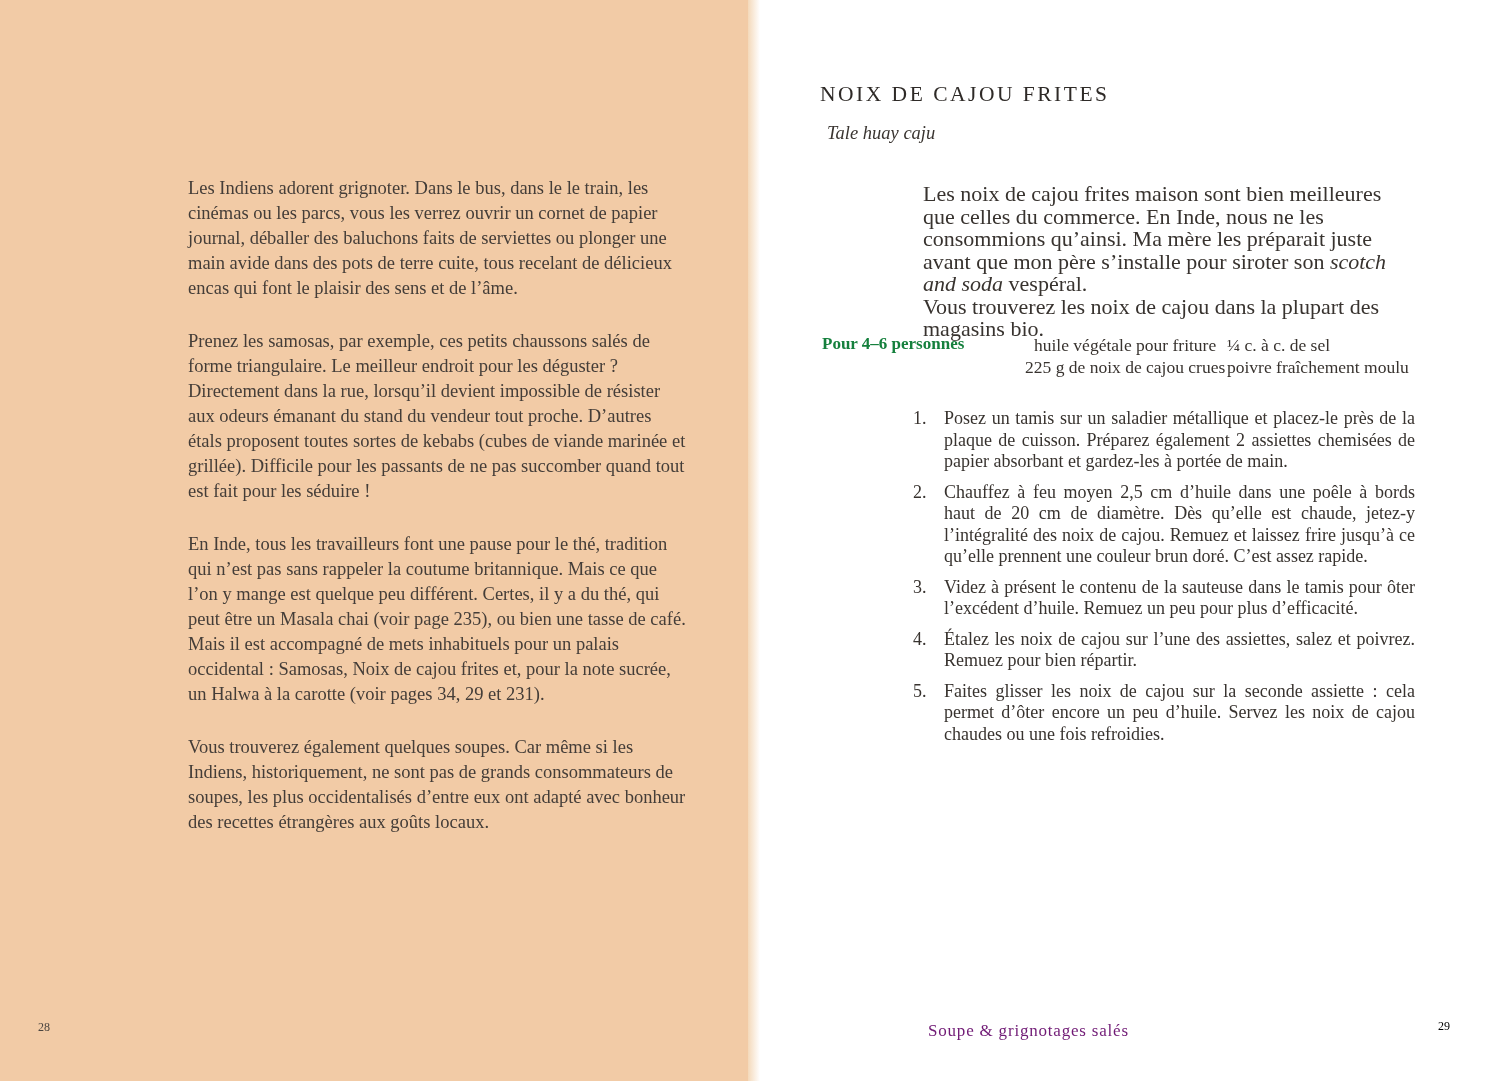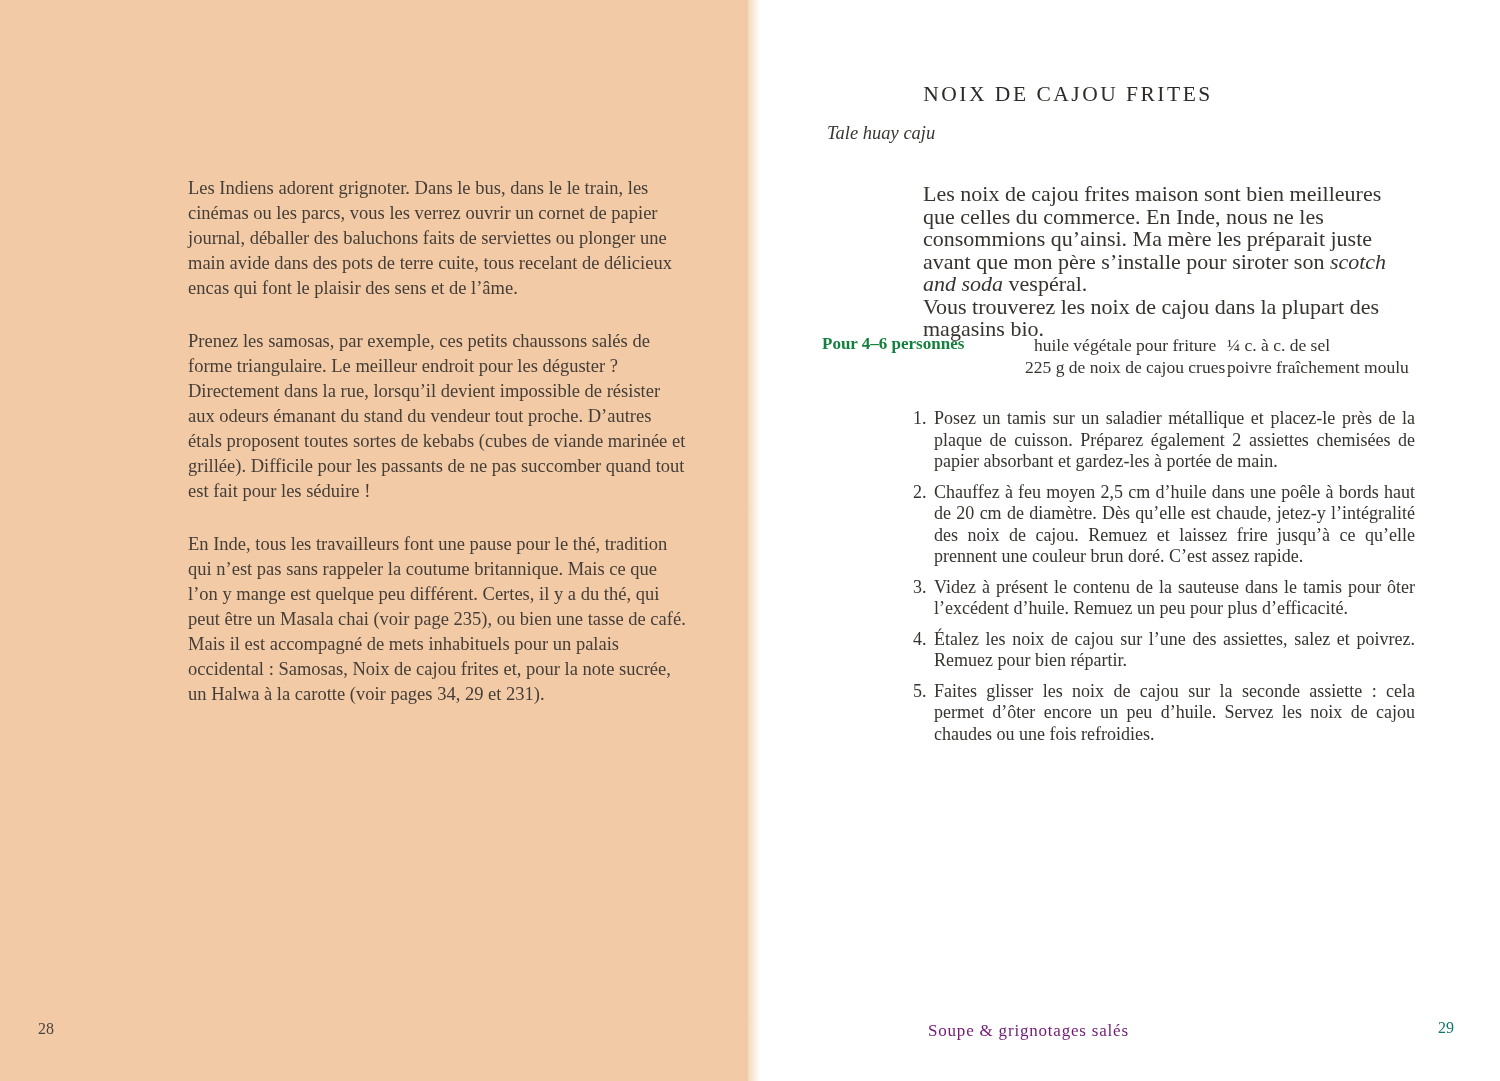--- a/index.html
+++ b/index.html
@@ -24,28 +24,28 @@
   }
   .left-text {
     position:absolute; left:188px; top:176px;
     width:500px;
     font-size:18.5px; line-height:25px;
     color:#443d38;
   }
   .left-text p { margin:0 0 28px 0; }
   .page-num {
     position:absolute;
-    font-size:16px; color:#4a443f;
+    font-size:12px; color:#4a443f;
   }
   .page-num.left  { left:38px;  top:1020px; }
-  .page-num.right { left:1438px; top:1019px; color:#0f766e;text-align:center; }
+  .page-num.right { left:1438px; top:1019px; color:#000000;text-align:center; }
   
   .recipe-title {
     position:absolute; left:820px; top:82px;
-    width:496px; text-align:center;
+    width:496px; text-align:left;
     font-size:21.5px; letter-spacing:2.5px;
     color:#2e2a27; white-space:nowrap;
   }
   .recipe-subtitle {
     position:absolute; left:827px; top:123px;
     font-style:italic; font-size:18.5px; color:#3a3531;
   }
   .recipe-intro {
     position:absolute; left:923px; top:183px;
     width:472px;
@@ -66,38 +66,39 @@
   .steps {
     position:absolute; left:913px; top:408px;
     width:502px;
     font-size:18px; line-height:21.5px;
     color:#38332f;
   }
   .step {
     display:grid; grid-template-columns:21px 1fr;
     margin-bottom:9px;
   }
-  .step-text { text-align:justify; }
+  .step-text { text-align:justify;margin-left:10px; }
   .footer-title {
     position:absolute; left:928px; top:1021px;
     font-size:17px; letter-spacing:0.8px; color:#701a75;
   }
 </style>
 </head>
 <body>
 
 <div id="book">
 
   <div class="left-page" style="background: rgb(242, 203, 166);"></div>
   <div class="gutter"></div>
 
   <div class="left-text">
     <p>Les Indiens adorent grignoter. Dans le bus, dans le le train, les cinémas ou les parcs, vous les verrez ouvrir un cornet de papier journal, déballer des baluchons faits de serviettes ou plonger une main avide dans des pots de terre cuite, tous recelant de délicieux encas qui font le plaisir des sens et de l’âme.</p>
     <p>Prenez les samosas, par exemple, ces petits chaussons salés de forme triangulaire. Le meilleur endroit pour les déguster ? Directement dans la rue, lorsqu’il devient impossible de résister aux odeurs émanant du stand du vendeur tout proche. D’autres étals proposent toutes sortes de kebabs (cubes de viande marinée et grillée). Difficile pour les passants de ne pas succomber quand tout est fait pour les séduire !</p>
     <p>En Inde, tous les travailleurs font une pause pour le thé, tradition qui n’est pas sans rappeler la coutume britannique. Mais ce que l’on y mange est quelque peu différent. Certes, il y a du thé, qui peut être un Masala chai (voir page 235), ou bien une tasse de café. Mais il est accompagné de mets inhabituels pour un palais occidental : Samosas, Noix de cajou frites et, pour la note sucrée, un Halwa à la carotte (voir pages 34, 29 et 231).</p>
+    <p>Vous trouverez également quelques soupes. Car même si les Indiens, historiquement, ne sont pas de grands consommateurs de soupes, les plus occidentalisés d’entre eux ont adapté avec bonheur des recettes étrangères aux goûts locaux.</p>
   </div>
 
   <div class="page-num left">28</div>
 
   <div class="recipe-title">NOIX DE CAJOU FRITES</div>
   <div class="recipe-subtitle">Tale huay caju</div>
 
   <p class="recipe-intro">
     <span>Les noix de cajou frites maison sont bien meilleures que celles du commerce. En Inde, nous ne les consommions qu’ainsi. Ma mère les préparait juste avant que mon père s’installe pour siroter son </span><i>scotch and soda</i><span> vespéral.</span>
     <span class="intro-line2">Vous trouverez les noix de cajou dans la plupart des magasins bio.</span>

